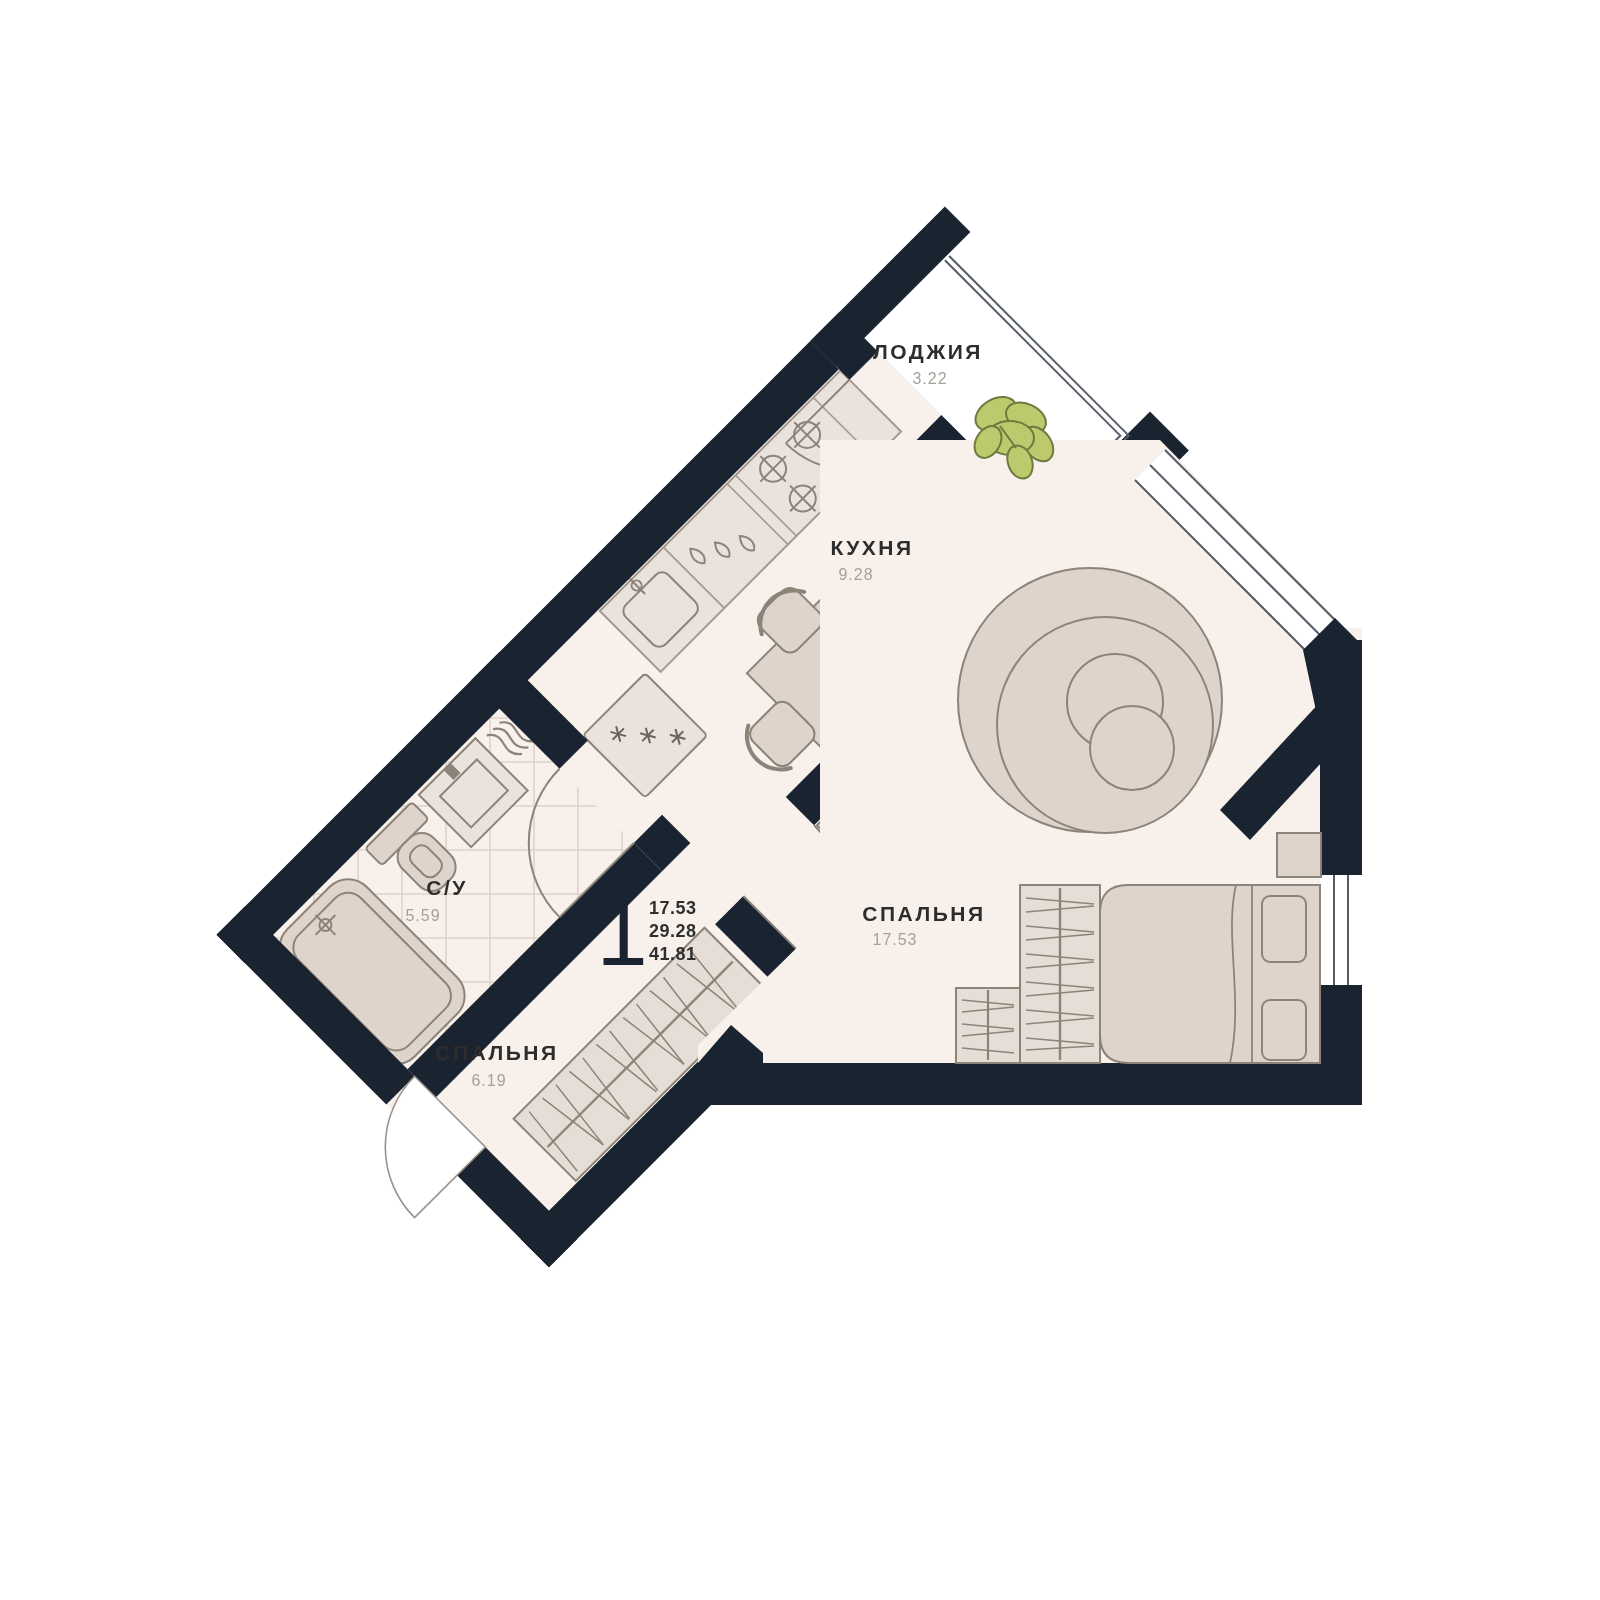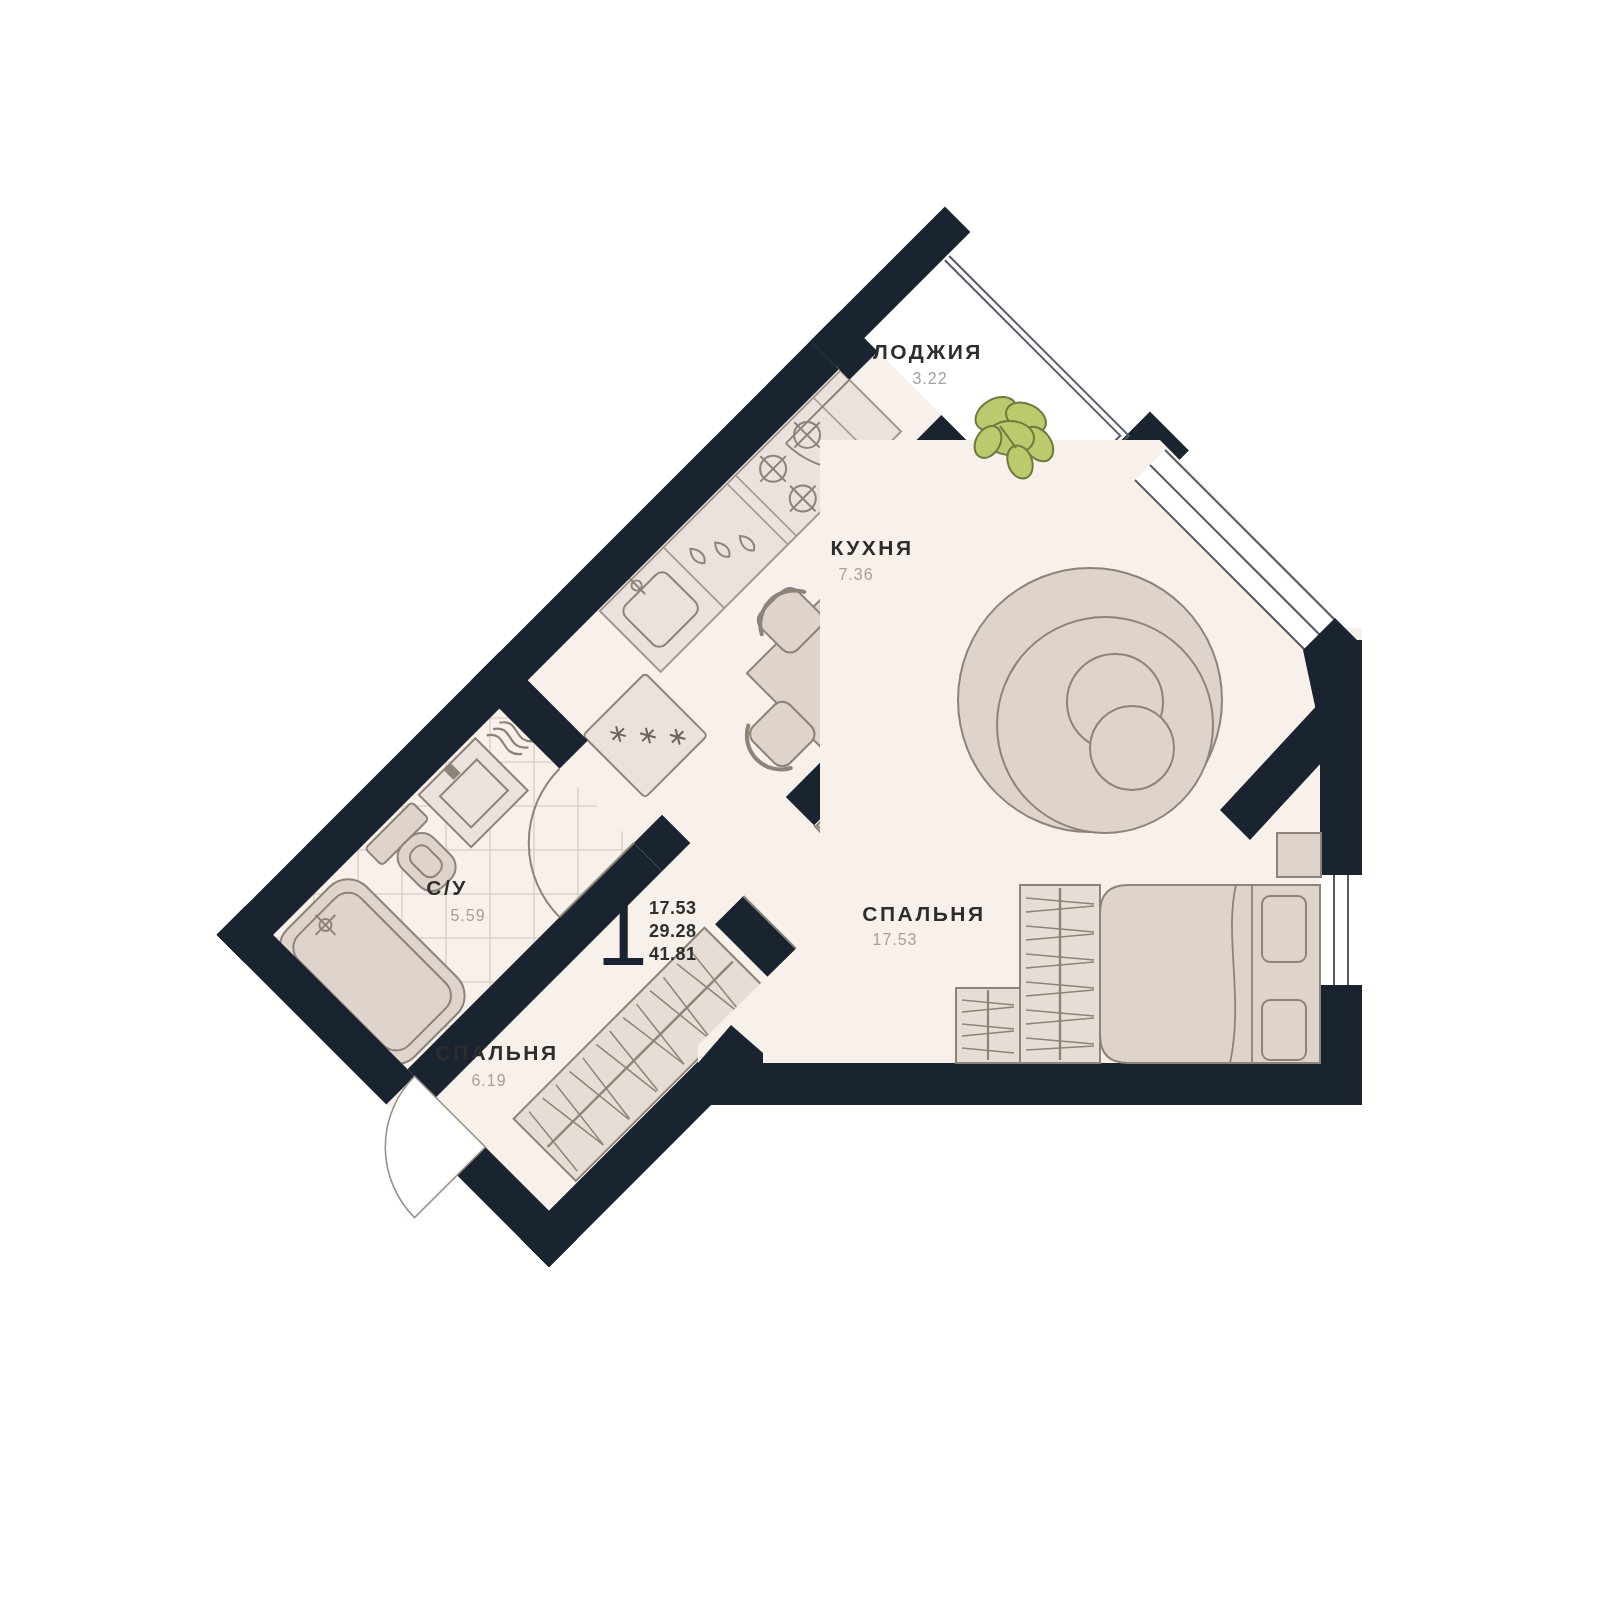--- a/index.html
+++ b/index.html
@@ -258,24 +258,24 @@
     <ellipse cx="-22" cy="12" rx="17" ry="12" transform="rotate(-60 -22 12)"></ellipse>
     <ellipse cx="10" cy="32" rx="17" ry="12" transform="rotate(70 10 32)"></ellipse>
     <line x1="-10" y1="-4" x2="6" y2="18"></line>
   </g>
 </svg>
 
 <div class="room-label" style="left:928px;top:352px;">ЛОДЖИЯ</div>
 <div class="room-area" style="left:930px;top:379px;">3.22</div>
 
 <div class="room-label" style="left:856px;top:548px;margin-left:16px;">КУХНЯ</div>
-<div class="room-area" style="left:856px;top:575px;">7.36</div>
+<div class="room-area" style="left:856px;top:575px;">9.28</div>
 
 <div class="room-label" style="left:447px;top:888px;">С/У</div>
-<div class="room-area" style="left:468px;top:916px;">5.59</div>
+<div class="room-area" style="left:423px;top:916px;">5.59</div>
 
 <div class="room-label" style="left:497px;top:1053px;">СПАЛЬНЯ</div>
 <div class="room-area" style="left:489px;top:1081px;">6.19</div>
 
 <div class="room-label" style="left:924px;top:914px;">СПАЛЬНЯ</div>
 <div class="room-area" style="left:895px;top:940px;">17.53</div>
 
 <div class="unit-one" style="left:622px;top:933px;">1</div>
 <div class="unit-lines">
   <div>17.53</div>

